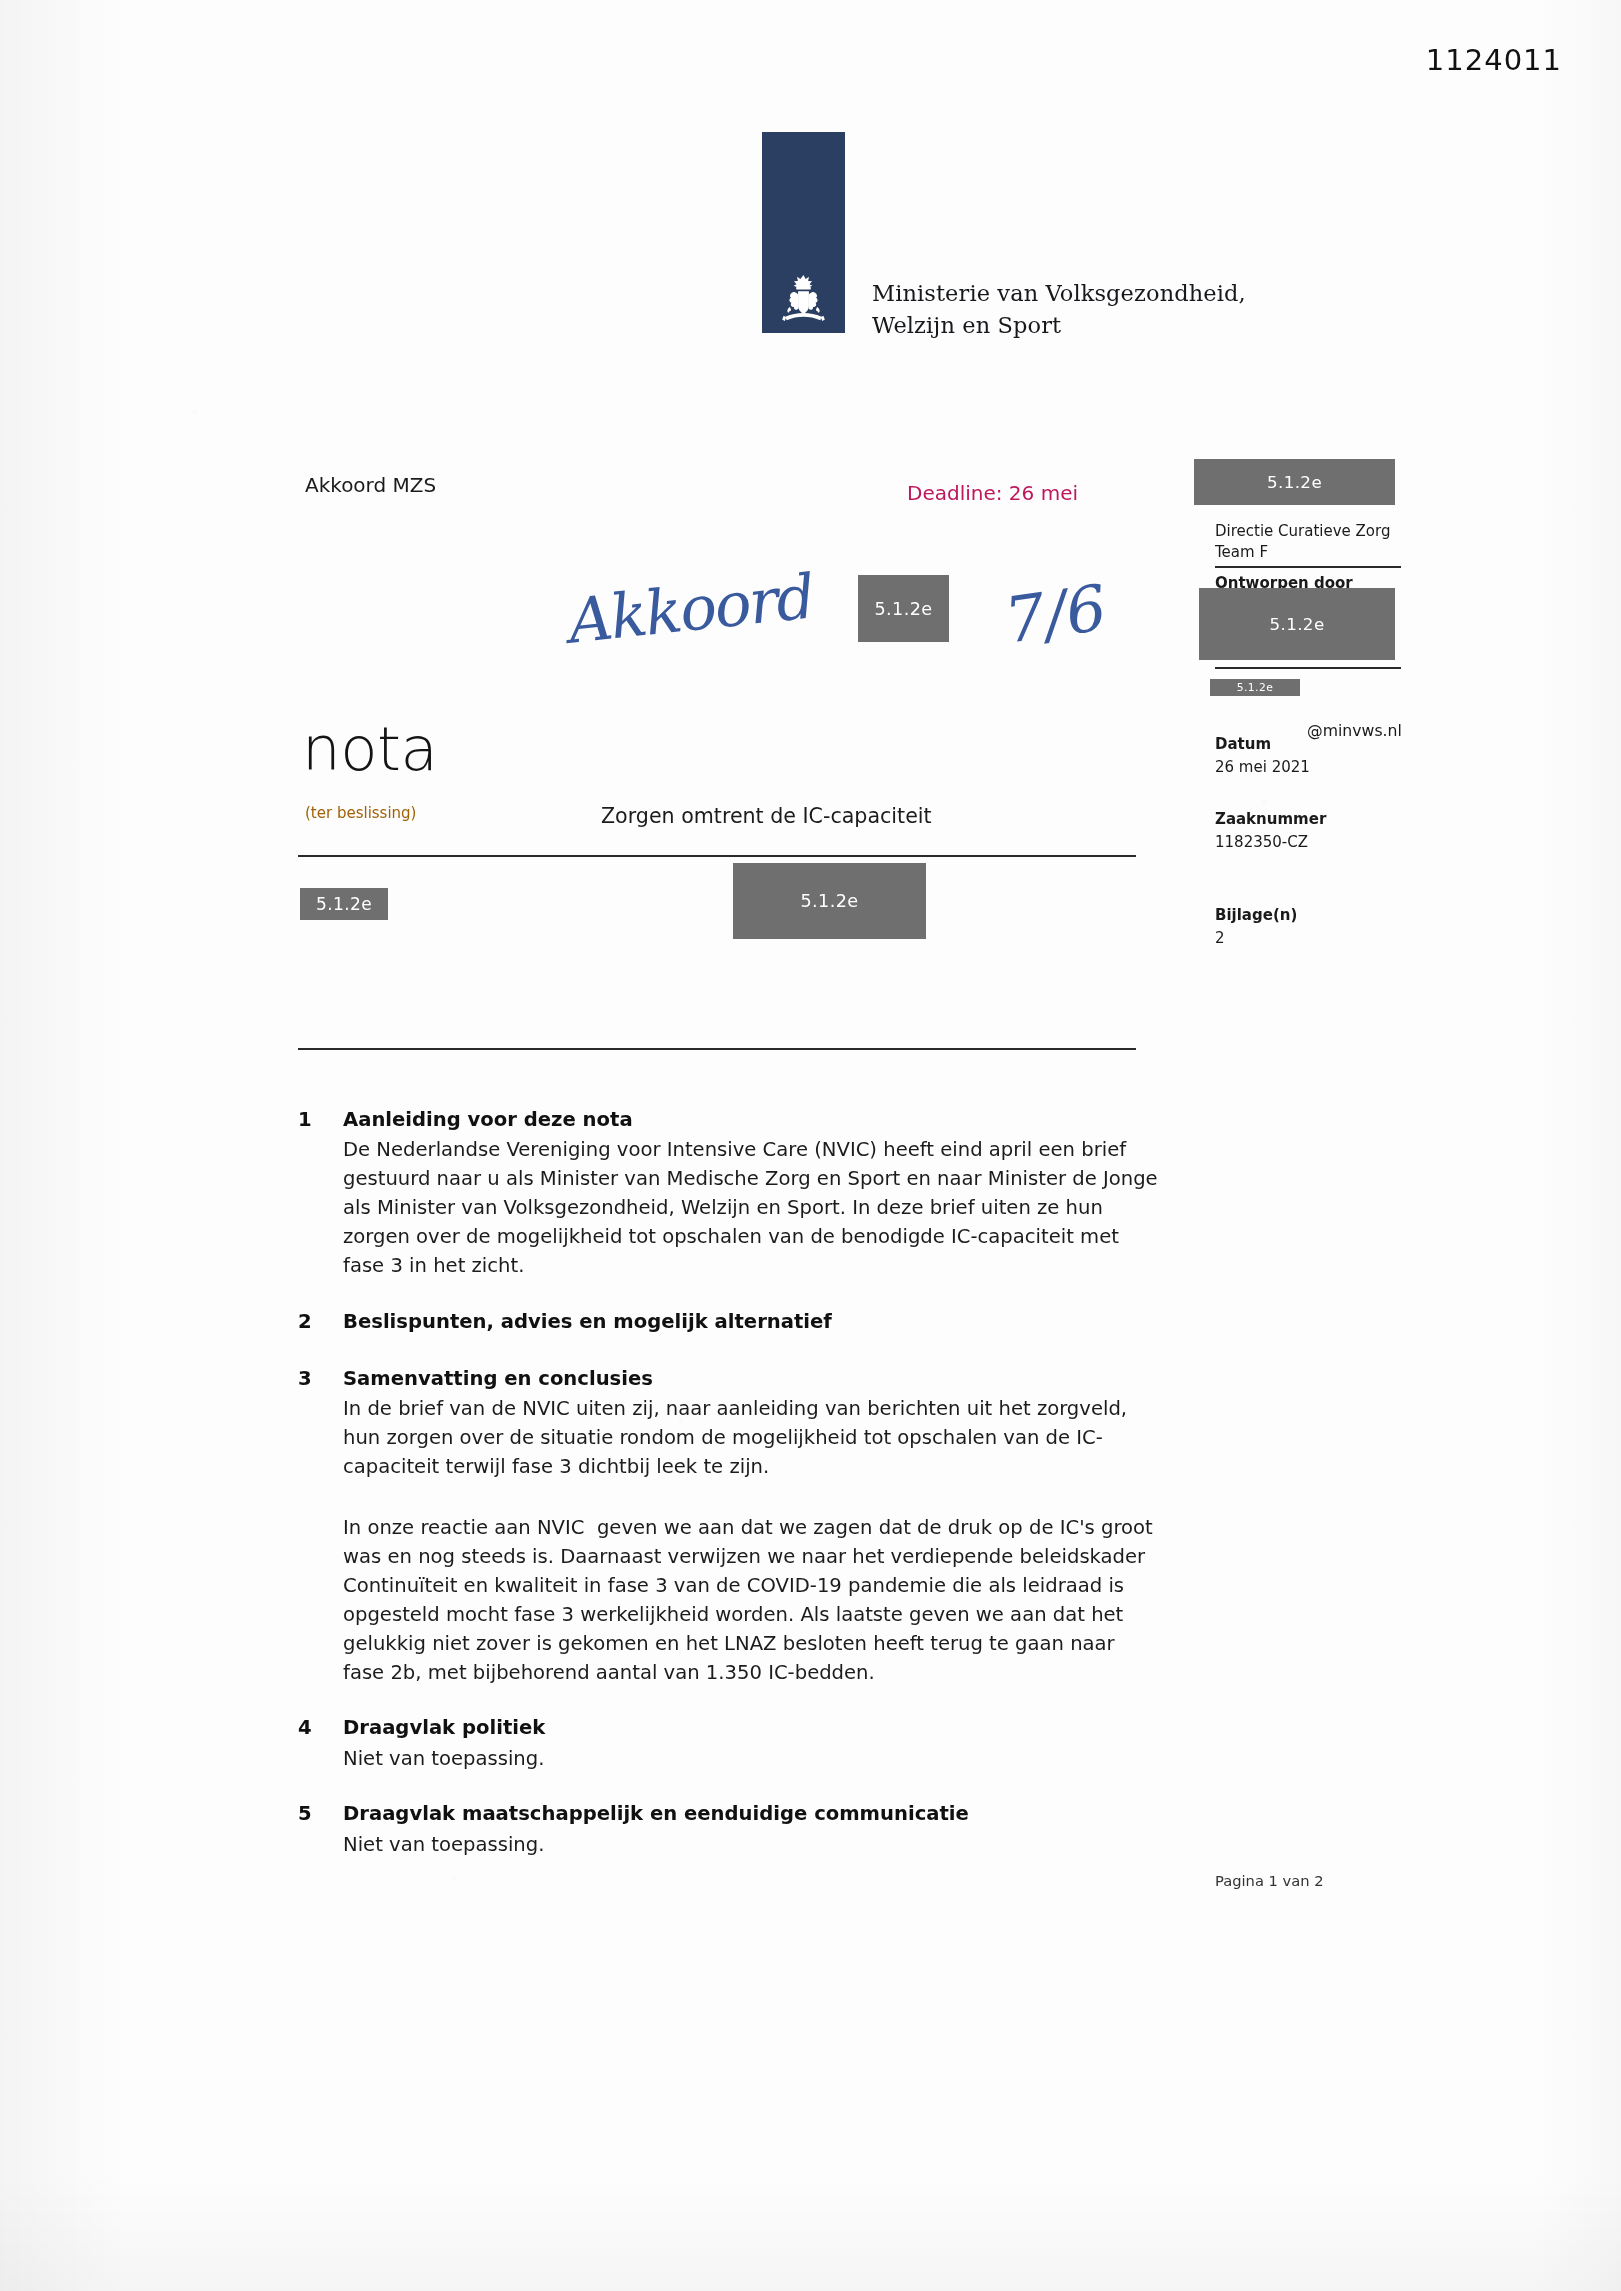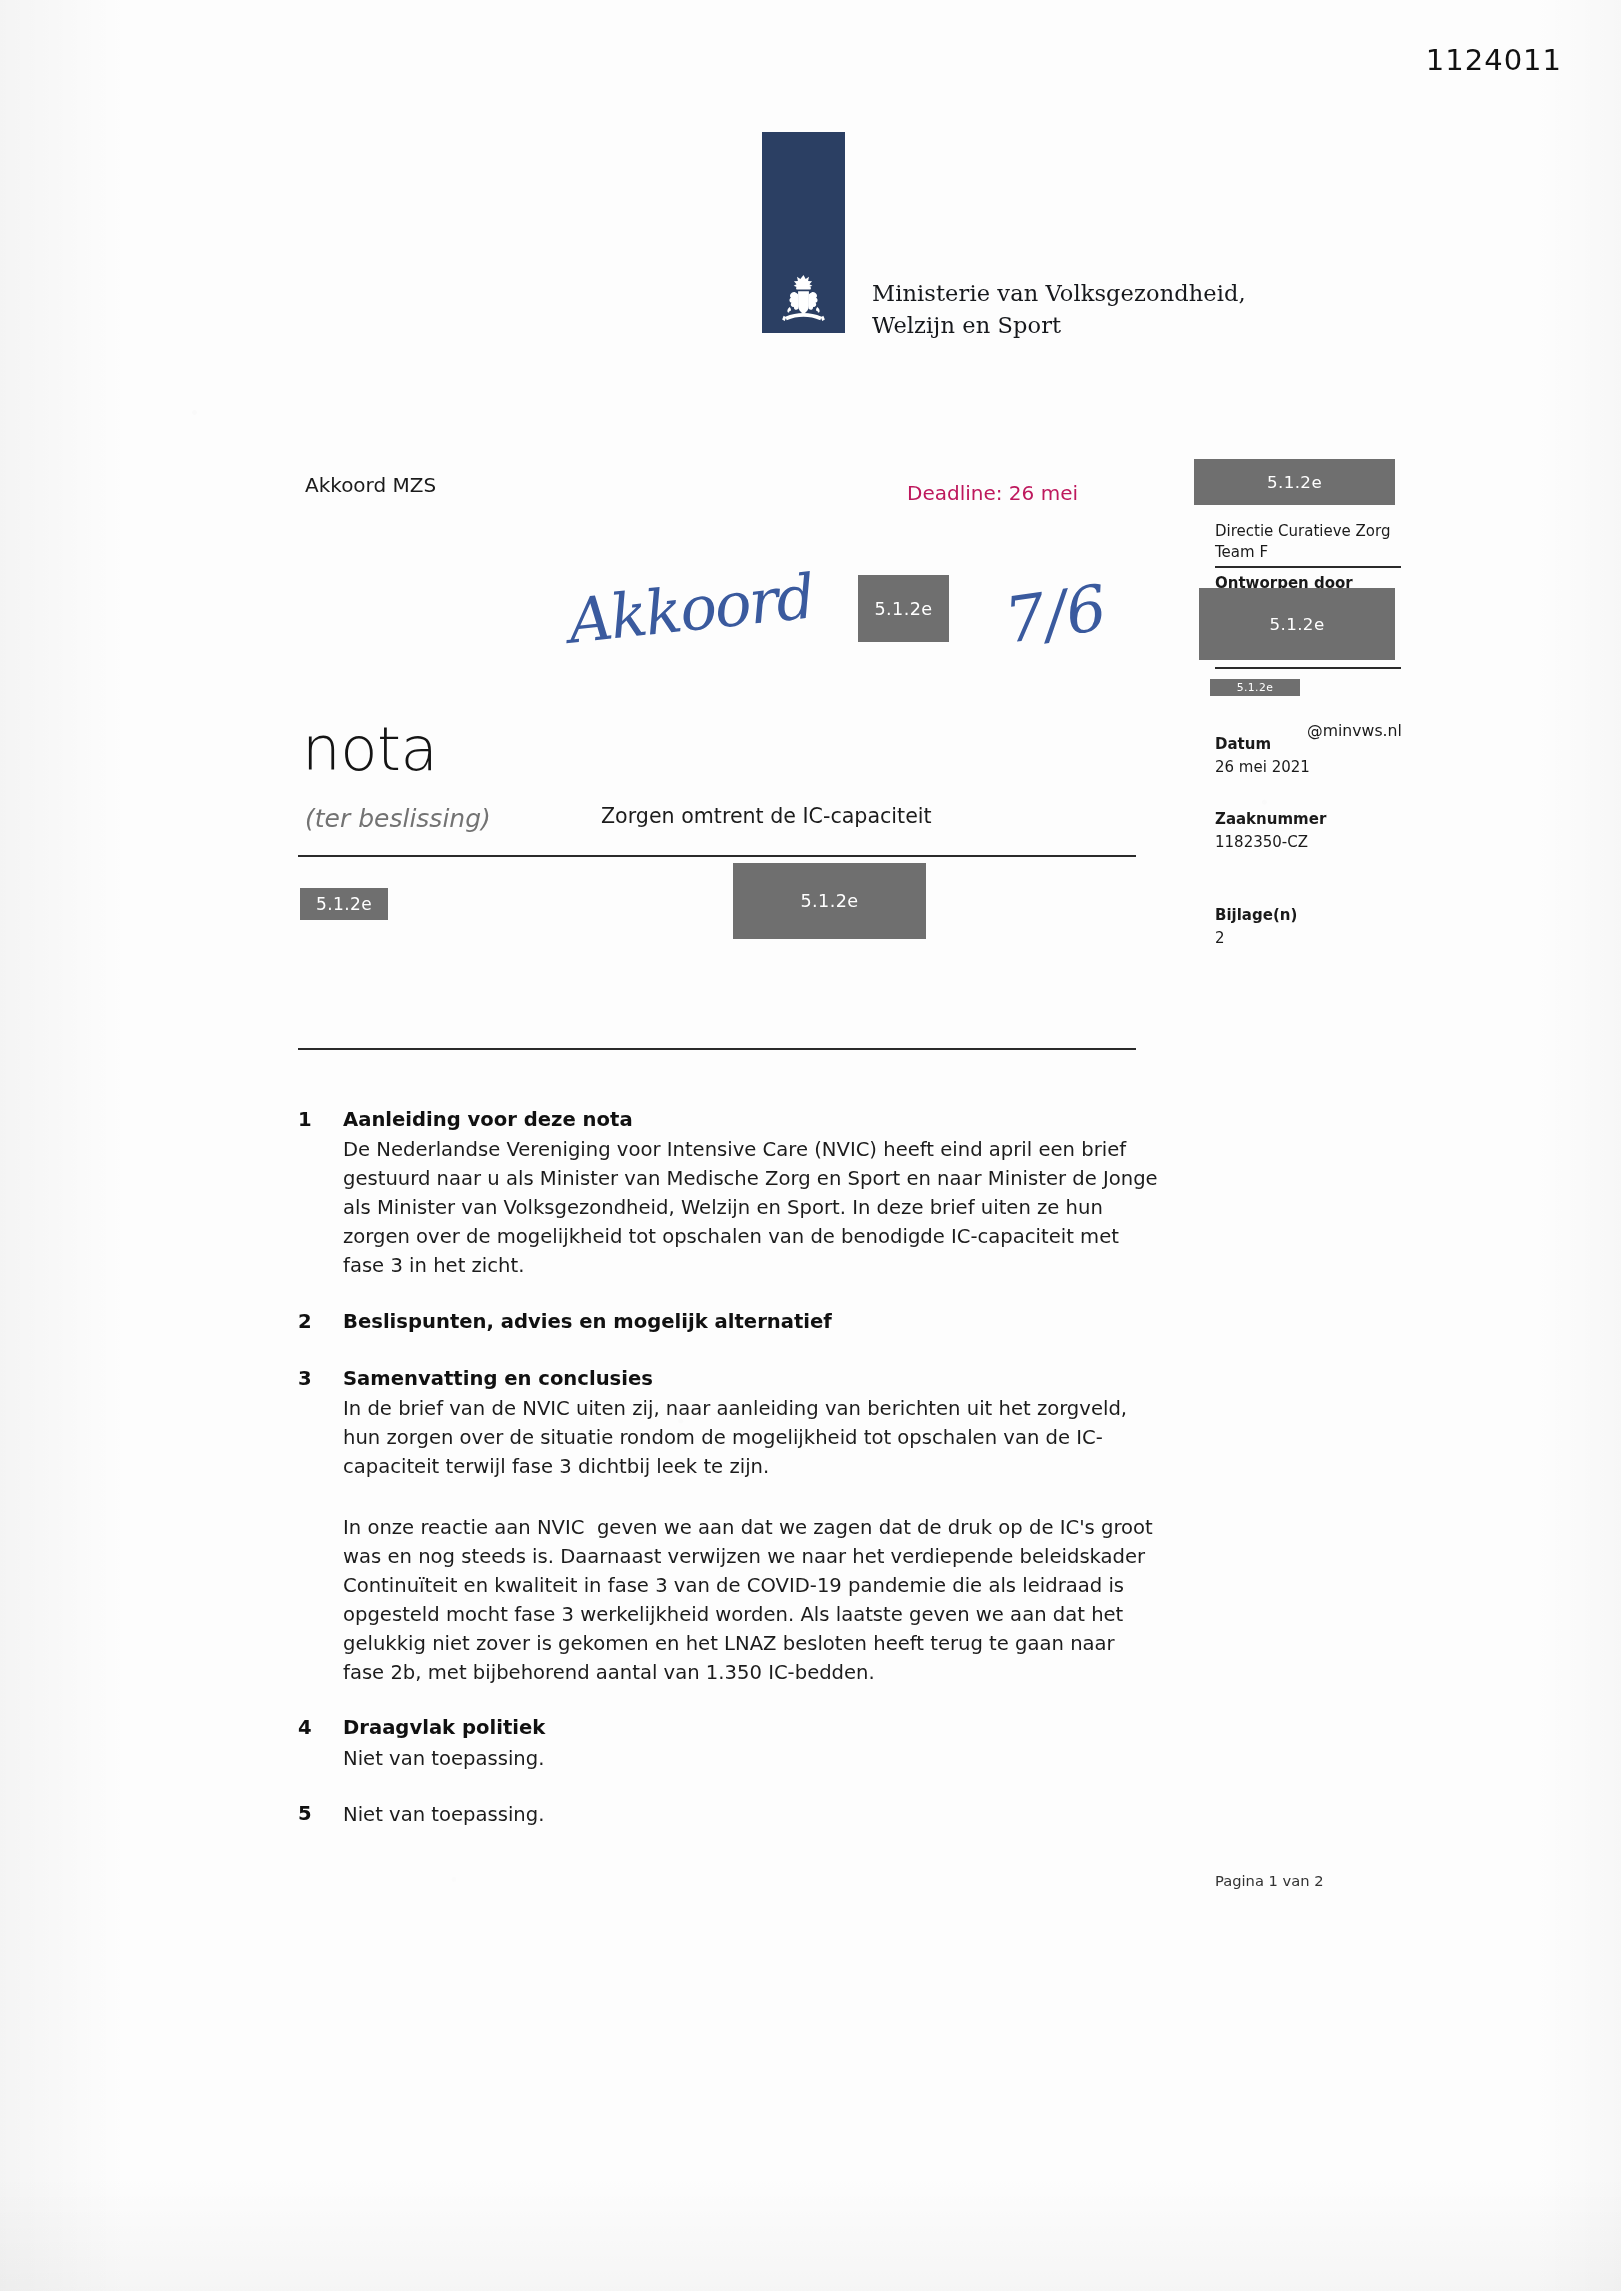--- a/index.html
+++ b/index.html
@@ -192,23 +192,22 @@
     font-size: 61px;
     font-weight: 300;
     letter-spacing: -0.5px;
     color: #141414;
     font-family: "DejaVu Sans", "Liberation Sans", sans-serif;
   }
   .nota-sub {
     position: absolute;
     left: 305px;
     top: 804px;
-    font-size: 25px;
-    color: #737373;
-    font-style: italic;
+    font-size: 15px;
+    color: #a16207;
   }
   .nota-subject {
     position: absolute;
     left: 601px;
     top: 804px;
     font-size: 20.6px;
     color: #1b1b1b;
   }
 
   
@@ -381,20 +380,21 @@
           <div class="sec-content">
             <div class="sec-head">Draagvlak politiek</div>
             <p class="sec-para">Niet van toepassing.</p>
           </div>
         </div>
       </div>
       <div class="section">
         <div class="section-row">
           <div class="sec-num">5</div>
           <div class="sec-content">
+            <div class="sec-head">Draagvlak maatschappelijk en eenduidige communicatie</div>
             <p class="sec-para">Niet van toepassing.</p>
           </div>
         </div>
       </div>
     </div>
 
   <div class="footer">Pagina 1 van 2</div>
 </div>
 
 

